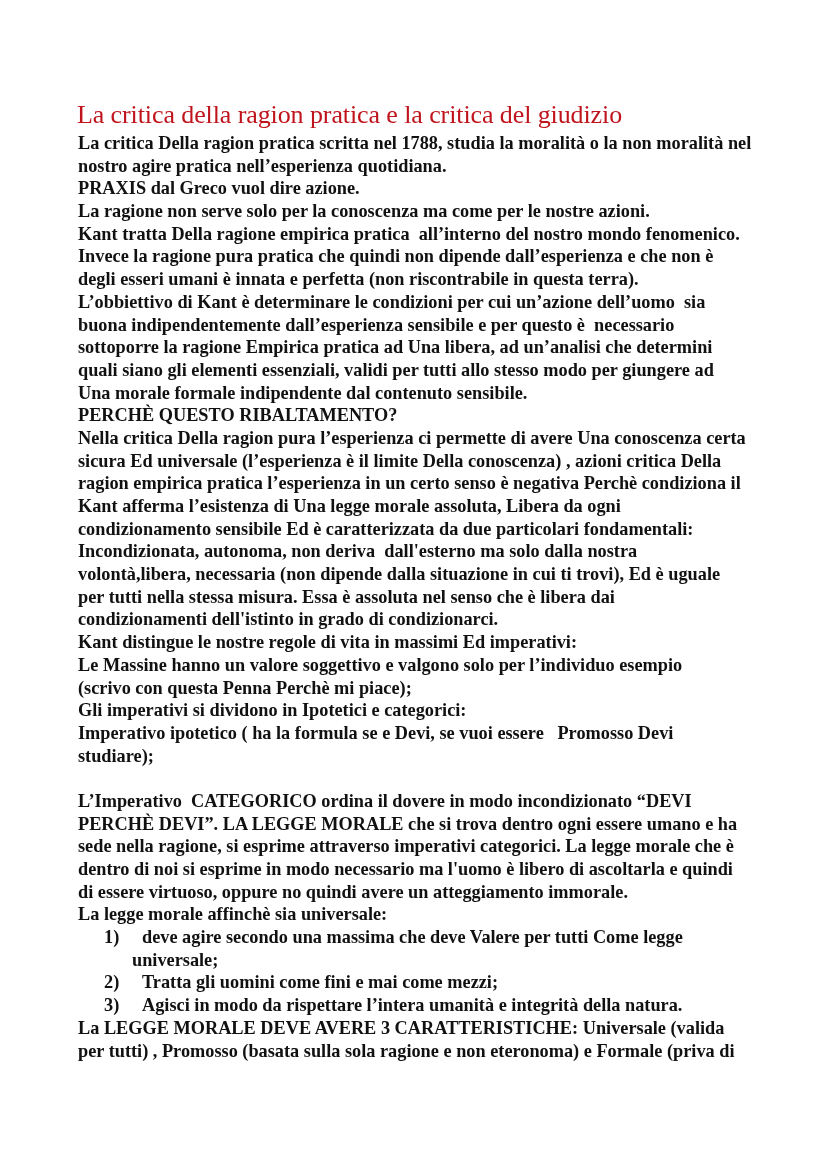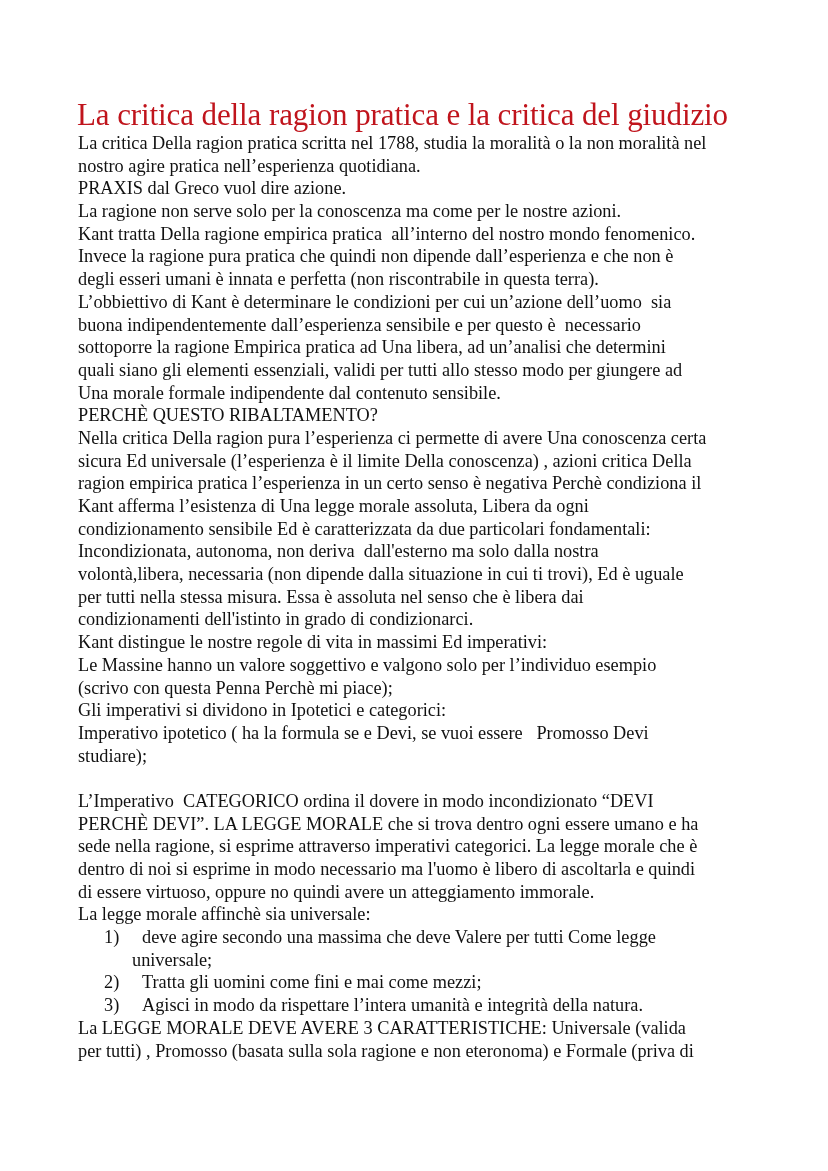--- a/index.html
+++ b/index.html
@@ -4,27 +4,27 @@
   <style>
     html, body { margin: 0; padding: 0; background: #ffffff; }
     body { width: 828px; height: 1171px; position: relative; overflow: hidden; }
     .page {
       position: absolute; left: 0; top: 0; width: 828px; height: 1171px;
       background: #ffffff;
     }
     .title {
       position: absolute; left: 77px; top: 98px;
       font-family: "Liberation Serif", serif;
-      font-size: 31px; line-height: 34px;
+      font-size: 26px; line-height: 34px;
       color: #c0141c; white-space: nowrap; letter-spacing: -0.1px;
     }
     .body {
       position: absolute; left: 78px; top: 132px; width: 700px;
       font-family: "Liberation Serif", serif;
-      font-size: 18.3px; line-height: 22.7px; color: #111111;
+      font-size: 18.3px; line-height: 22.7px; color: #111111; font-weight: bold;
     }
     .line { white-space: pre; height: 22.7px; }
     .blank { height: 22.7px; }
     .li { white-space: pre; height: 22.7px; padding-left: 26px; position: relative; }
     .li .num { position: absolute; left: 26px; }
     .li .txt { position: absolute; left: 64px; }
     .li-cont { white-space: pre; height: 22.7px; padding-left: 54px; }
   </style>
 </head>
 <body>

